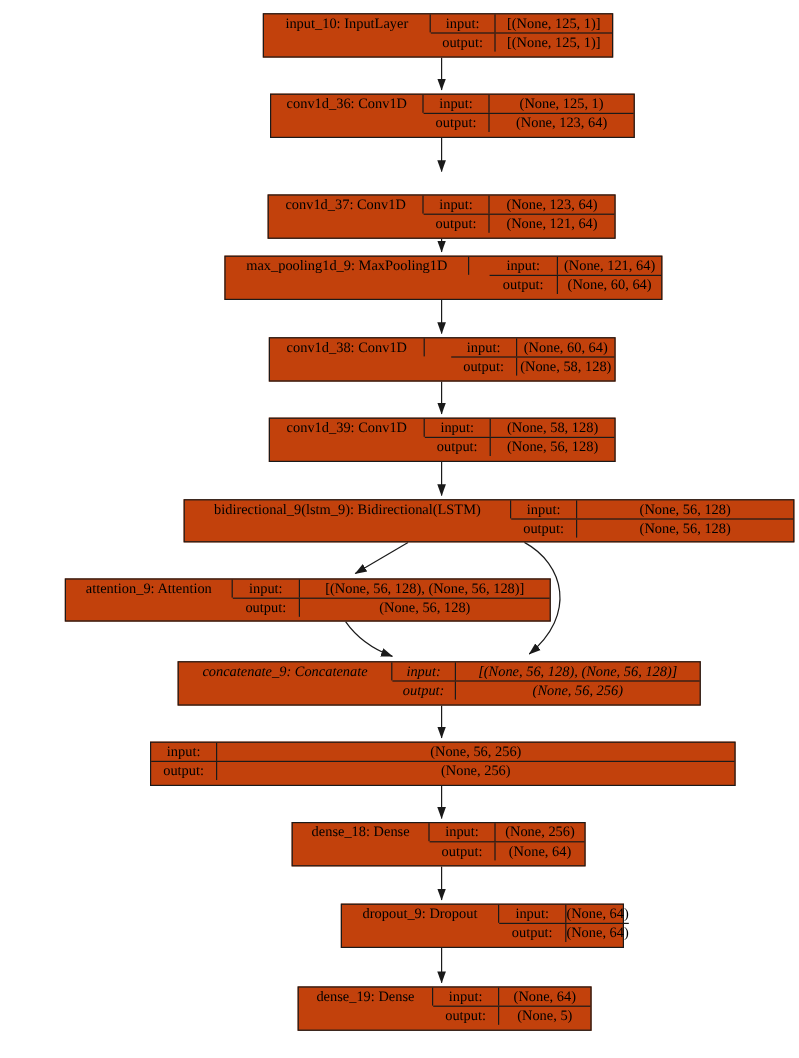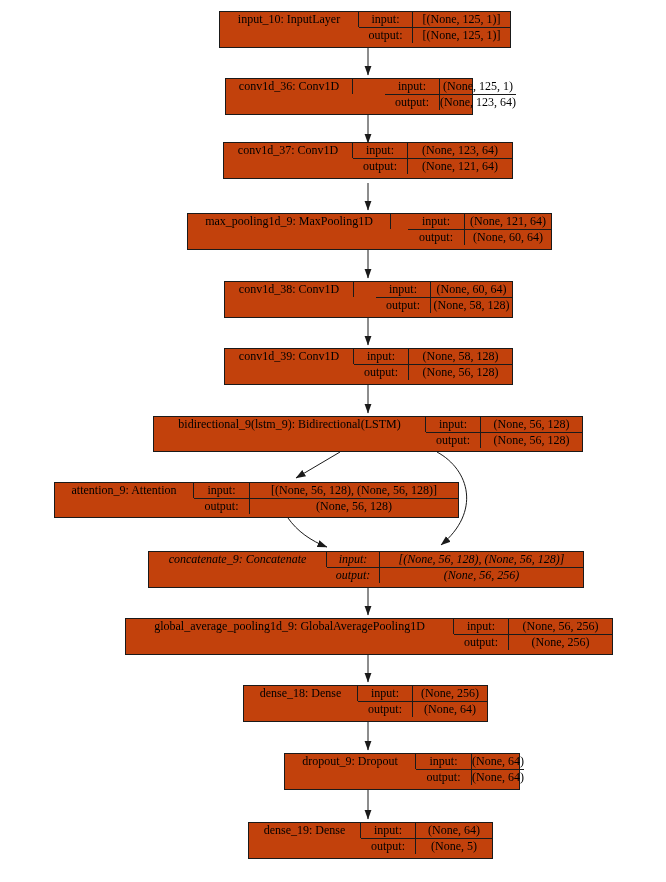--- a/index.html
+++ b/index.html
@@ -107,35 +107,35 @@
         <div class="key" style="width:54px;">input:</div>
         <div class="val">[(None, 125, 1)]</div>
       </div>
       <div class="row">
         <div class="key" style="width:54px;">output:</div>
         <div class="val">[(None, 125, 1)]</div>
       </div>
     </div>
   </div>
 
-  <div class="node" style="left:225px; top:78px; width:248px; height:37px;gap:32px;">
+  <div class="node" style="left:225px; top:78px; width:304px; height:37px;">
     <div class="name" style="width:127px;">conv1d_36: Conv1D</div>
     <div class="io">
       <div class="row">
         <div class="key" style="width:55px;">input:</div>
         <div class="val">(None, 125, 1)</div>
       </div>
       <div class="row">
         <div class="key" style="width:55px;">output:</div>
         <div class="val">(None, 123, 64)</div>
       </div>
     </div>
   </div>
 
-  <div class="node" style="left:223px; top:142px; width:290px; height:37px;">
+  <div class="node" style="left:223px; top:162px; width:290px; height:37px;">
     <div class="name" style="width:129px;">conv1d_37: Conv1D</div>
     <div class="io">
       <div class="row">
         <div class="key" style="width:55px;">input:</div>
         <div class="val">(None, 123, 64)</div>
       </div>
       <div class="row">
         <div class="key" style="width:55px;">output:</div>
         <div class="val">(None, 121, 64)</div>
       </div>
@@ -177,21 +177,21 @@
         <div class="key" style="width:55px;">input:</div>
         <div class="val">(None, 58, 128)</div>
       </div>
       <div class="row">
         <div class="key" style="width:55px;">output:</div>
         <div class="val">(None, 56, 128)</div>
       </div>
     </div>
   </div>
 
-  <div class="node" style="left:153px; top:416px; width:430px; height:36px;">
+  <div class="node" style="left:153px; top:416px; width:509px; height:36px;">
     <div class="name" style="width:272px;">bidirectional_9(lstm_9): Bidirectional(LSTM)</div>
     <div class="io">
       <div class="row">
         <div class="key" style="width:55px;">input:</div>
         <div class="val">(None, 56, 128)</div>
       </div>
       <div class="row">
         <div class="key" style="width:55px;">output:</div>
         <div class="val">(None, 56, 128)</div>
       </div>
@@ -220,21 +220,20 @@
         <div class="val">[(None, 56, 128), (None, 56, 128)]</div>
       </div>
       <div class="row">
         <div class="key" style="width:53px;">output:</div>
         <div class="val">(None, 56, 256)</div>
       </div>
     </div>
   </div>
 
   <div class="node" style="left:125px; top:618px; width:488px; height:37px;">
-    <div class="name" style="width:328px;">global_average_pooling1d_9: GlobalAveragePooling1D</div>
     <div class="io">
       <div class="row">
         <div class="key" style="width:55px;">input:</div>
         <div class="val">(None, 56, 256)</div>
       </div>
       <div class="row">
         <div class="key" style="width:55px;">output:</div>
         <div class="val">(None, 256)</div>
       </div>
     </div>

